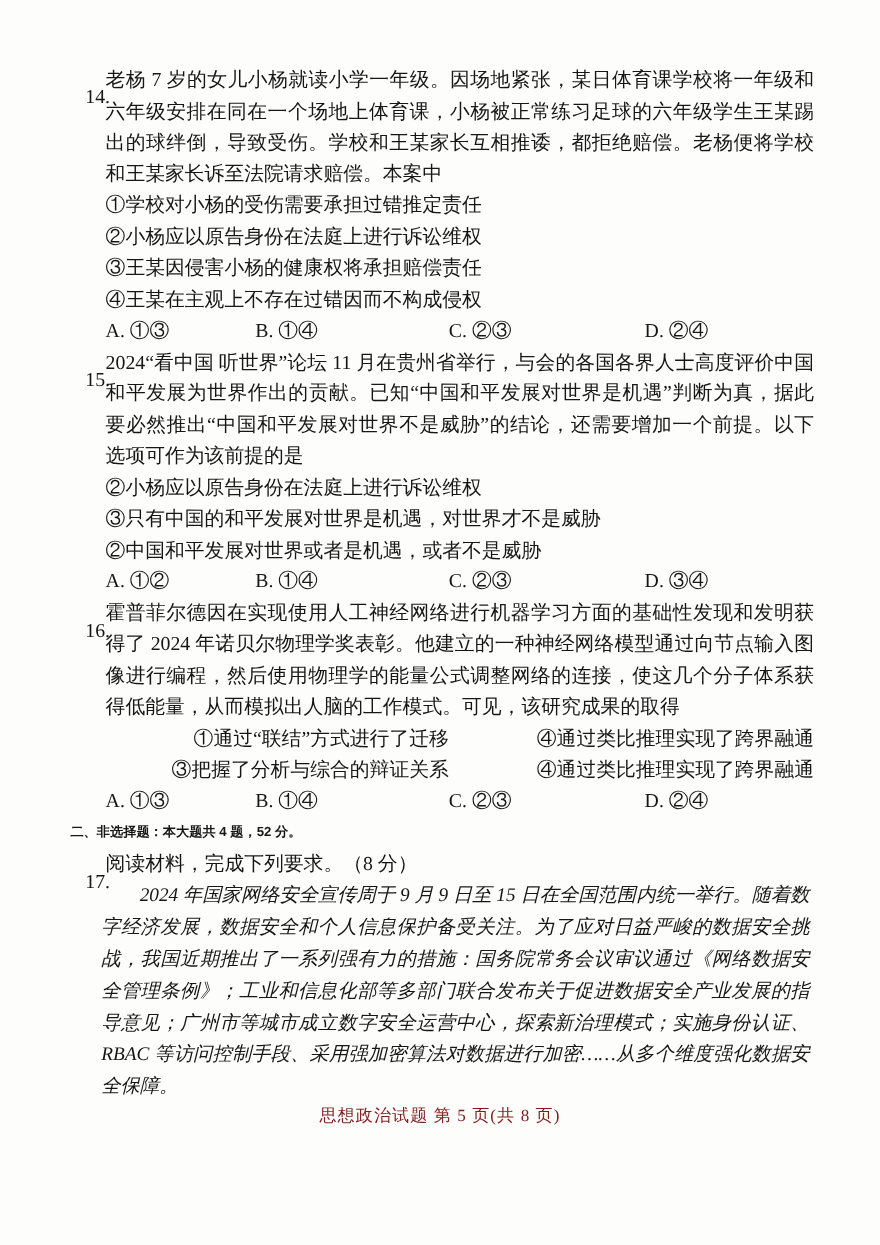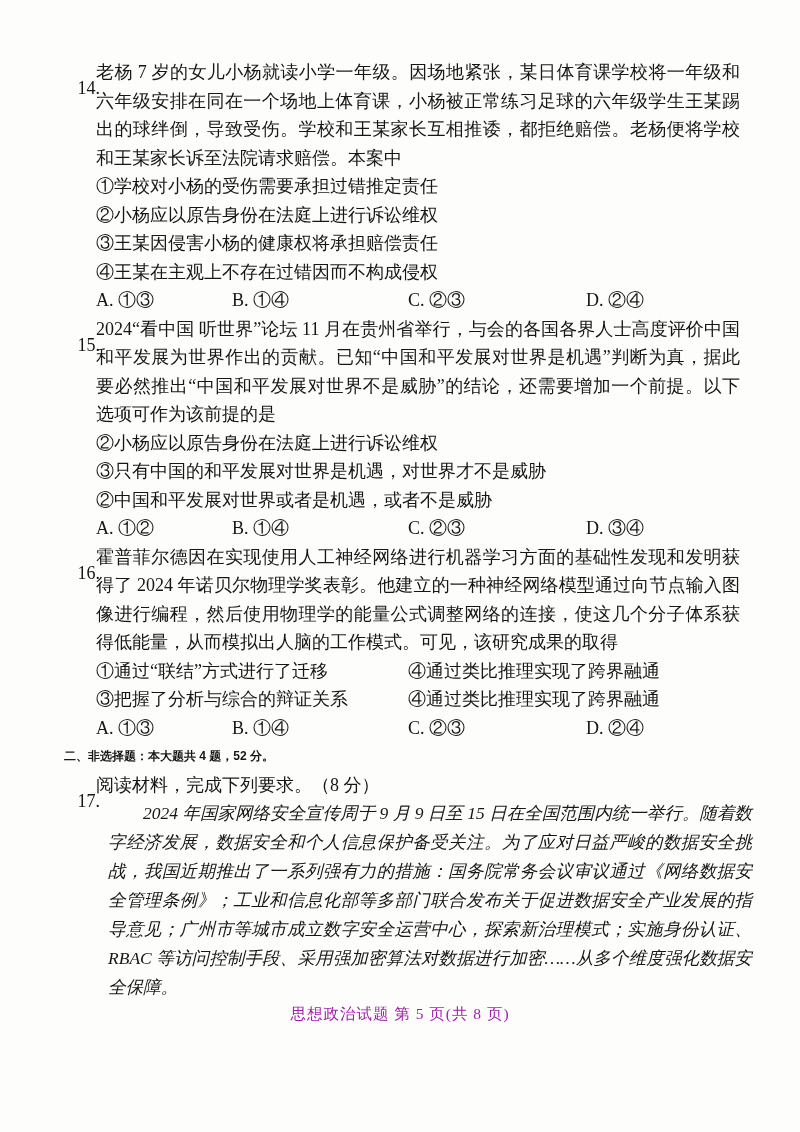--- a/index.html
+++ b/index.html
@@ -36,50 +36,51 @@
     width: 644px;
   }
   .stem {
     text-align: justify;
     text-justify: inter-ideograph;
   }
   .option-line { white-space: nowrap; }
   .options-grid-2col {
     display: grid;
     grid-template-columns: 312px 1fr;
+    text-align: right;
   }
   .choices-row {
     display: grid;
     grid-template-columns: 136px 176px 178px 1fr;
   }
   .section-header {
     font-weight: bold;
     font-size: 12px;
     line-height: 28.5px;
     margin-left: -8px;
     font-family: "Liberation Sans", "DejaVu Sans", sans-serif;
   }
   .material {
-    margin-left: 36px;
+    margin-left: 20px;
     width: 644px;
     font-style: italic;
     text-indent: 2em;
     text-align: justify;
     text-justify: inter-ideograph;
     font-size: 17.5px;
     line-height: 29px;
   }
   .footer {
     position: absolute;
     top: 1004px;
     left: 0;
     width: 800px;
     text-align: center;
     font-size: 15.5px;
-    color: #a21caf;
+    color: #7f1d1d;
     letter-spacing: 1px;
   }
 </style>
 </head>
 <body>
 
 <div class="page">
   <div class="content">
 
     <div class="question">

